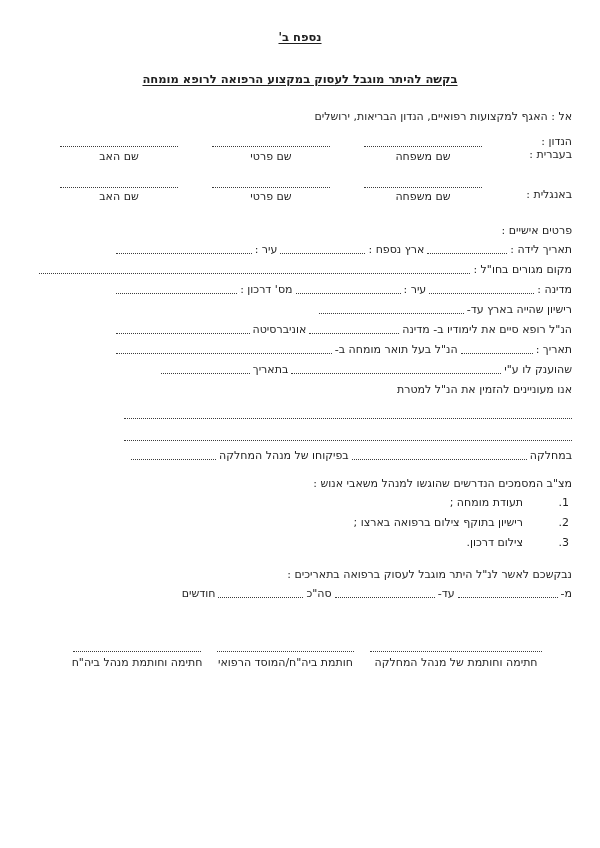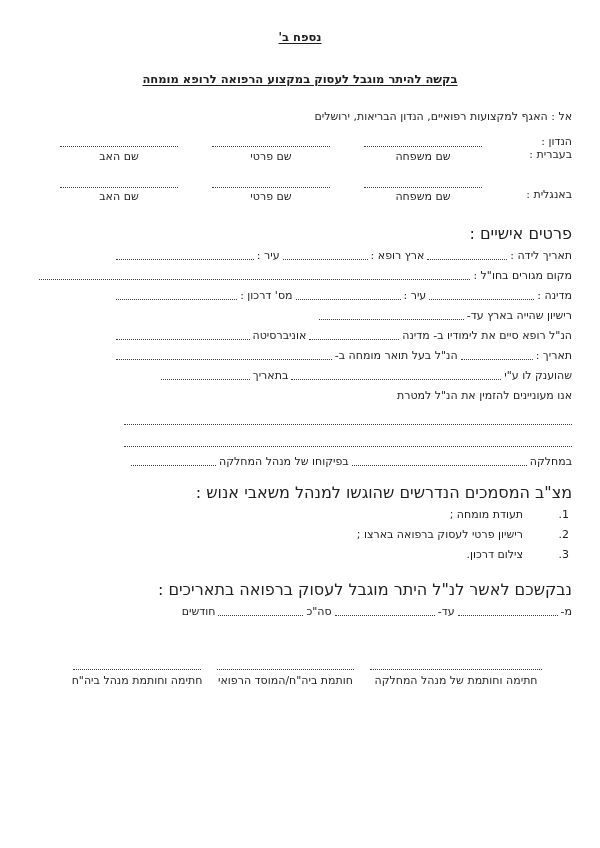--- a/index.html
+++ b/index.html
@@ -20,21 +20,21 @@
     display:grid; margin-top:12px;
     grid-template-columns:56px 118px 118px 118px;
     column-gap:34px; row-gap:0;
   }
   .ngrid .nlabel { white-space:nowrap; }
   .ngrid .ndl { border-bottom:1.5px dotted #3c3c3c; height:12px; }
   .ngrid .ncap { text-align:center; padding-top:2px; height:18px; }
   .ngrid .spacer { height:12px; }
   .ngroup2 { margin-top:10px; }
 
-  .sect { margin-top:18px; font-size:16px; }
+  .sect { margin-top:18px; font-size:11px; }
 
   
   .fr { display:flex; align-items:flex-end; height:20px; }
   .fr .lbl { white-space:nowrap; line-height:14px;margin-top:18px; }
   .dl { border-bottom:1.5px dotted #3c3c3c; align-self:flex-end; margin:0 3px 3px 3px; height:0; }
   .grow { flex:1 1 auto; }
   .w72{width:72px}.w80{width:80px}.w85{width:85px}.w90{width:90px}
   .w100{width:100px}.w105{width:105px}.w145{width:145px}
   .w175{width:175px}.w210{width:210px}
   .pl8{padding-left:8px}.pl85{padding-left:85px}.pl130{padding-left:130px}.pl100{padding-left:100px}
@@ -87,21 +87,21 @@
     <span class="ncap">שם משפחה</span>
     <span class="ncap">שם פרטי</span>
     <span class="ncap">שם האב</span>
   </div>
 
   <div class="sect">פרטים אישיים :</div>
 
   <div class="fr pl85">
     <span class="lbl">תאריך לידה :</span>
     <span class="dl w80"></span>
-    <span class="lbl">ארץ רופא :</span>
+    <span class="lbl">ארץ נספח :</span>
     <span class="dl w85"></span>
     <span class="lbl">עיר :</span>
     <span class="dl grow"></span>
   </div>
 
   <div class="fr pl8">
     <span class="lbl">מקום מגורים בחו"ל :</span>
     <span class="dl grow"></span>
   </div>
 
@@ -157,21 +157,21 @@
   <div class="gap14"></div>
 
   <div class="sect" style="margin-top:0;">מצ"ב המסמכים הנדרשים שהוגשו למנהל משאבי אנוש :</div>
 
   <div class="li">
     <span class="num">1.</span>
     <span class="itext">תעודת מומחה ;</span>
   </div>
   <div class="li">
     <span class="num">2.</span>
-    <span class="itext">רישיון פרטי לעסוק ברפואה בארצו ;</span>
+    <span class="itext">רישיון בתוקף צילום ברפואה בארצו ;</span>
   </div>
   <div class="li">
     <span class="num">3.</span>
     <span class="itext">צילום דרכון.</span>
   </div>
 
   <div class="sect">נבקשכם לאשר לנ"ל היתר מוגבל לעסוק ברפואה בתאריכים :</div>
 
   <div class="fr">
     <span class="lbl">מ-</span>

